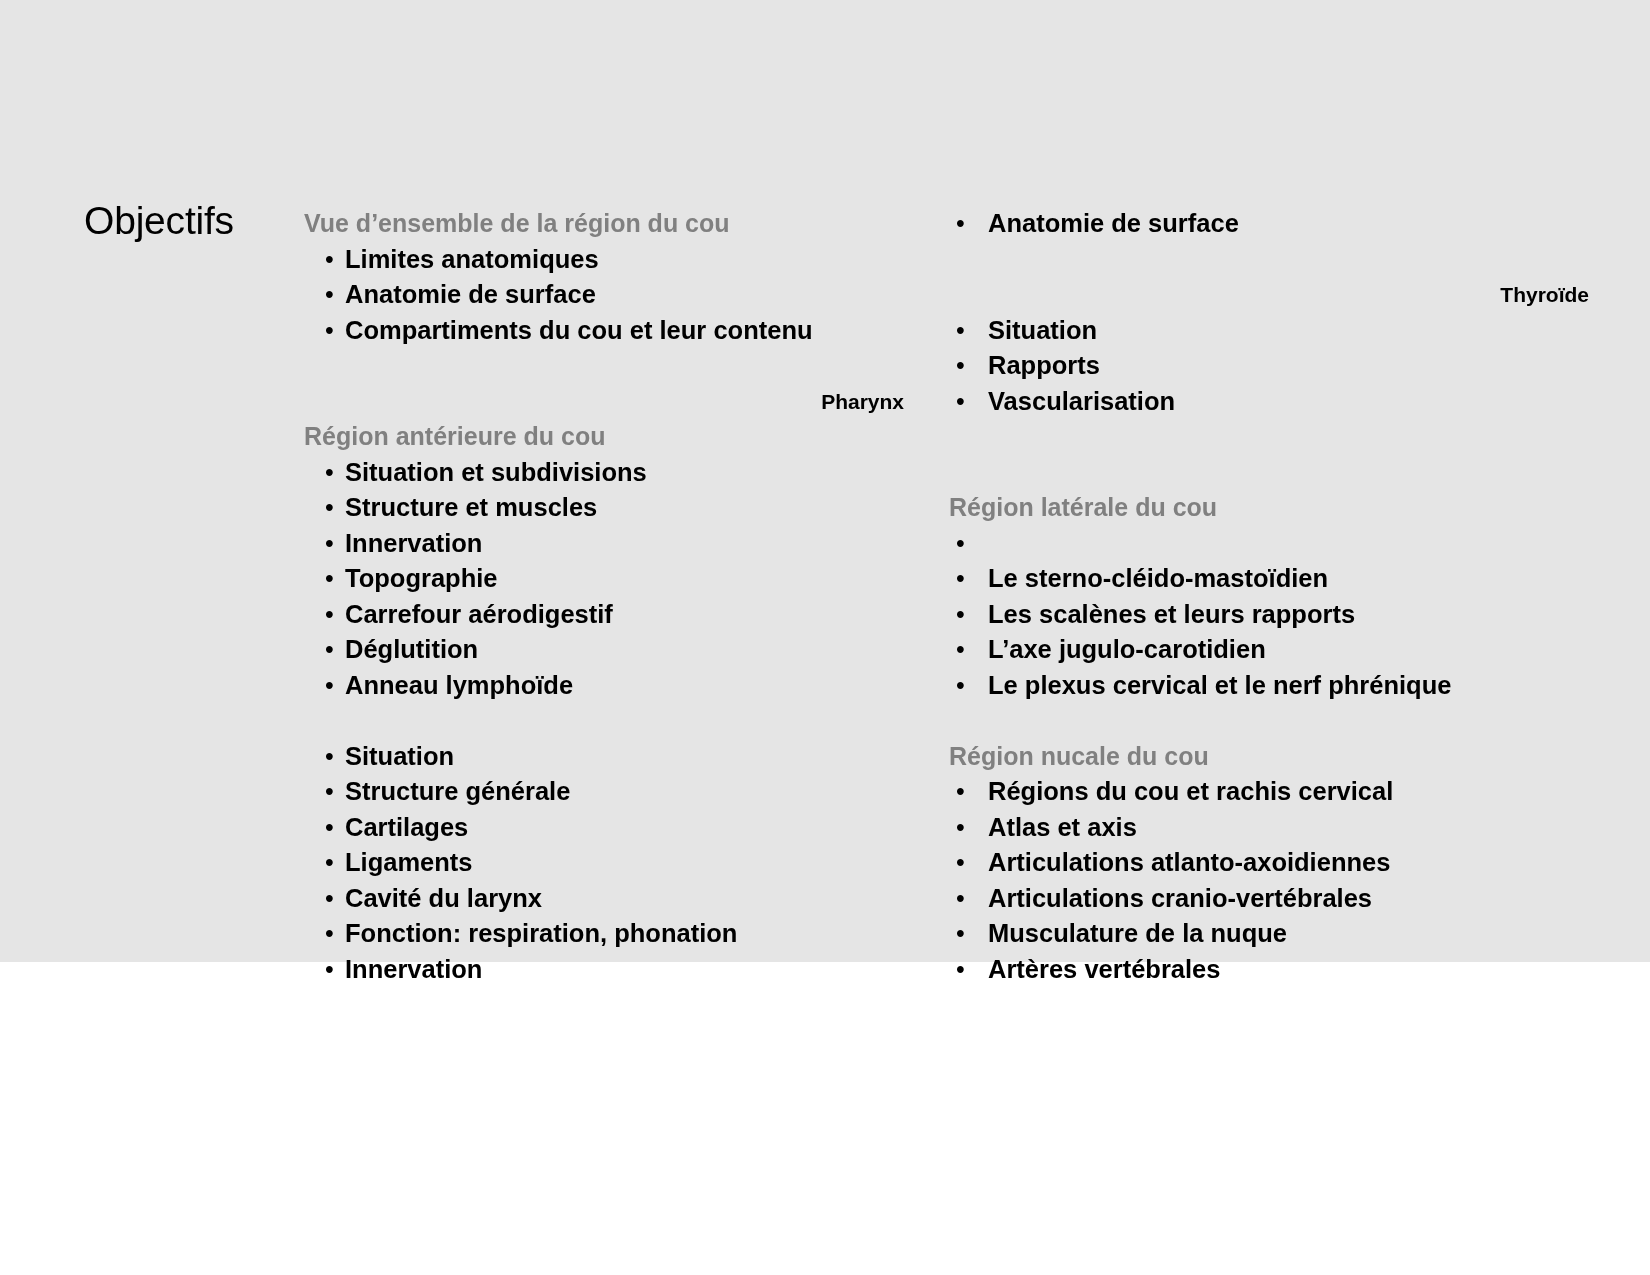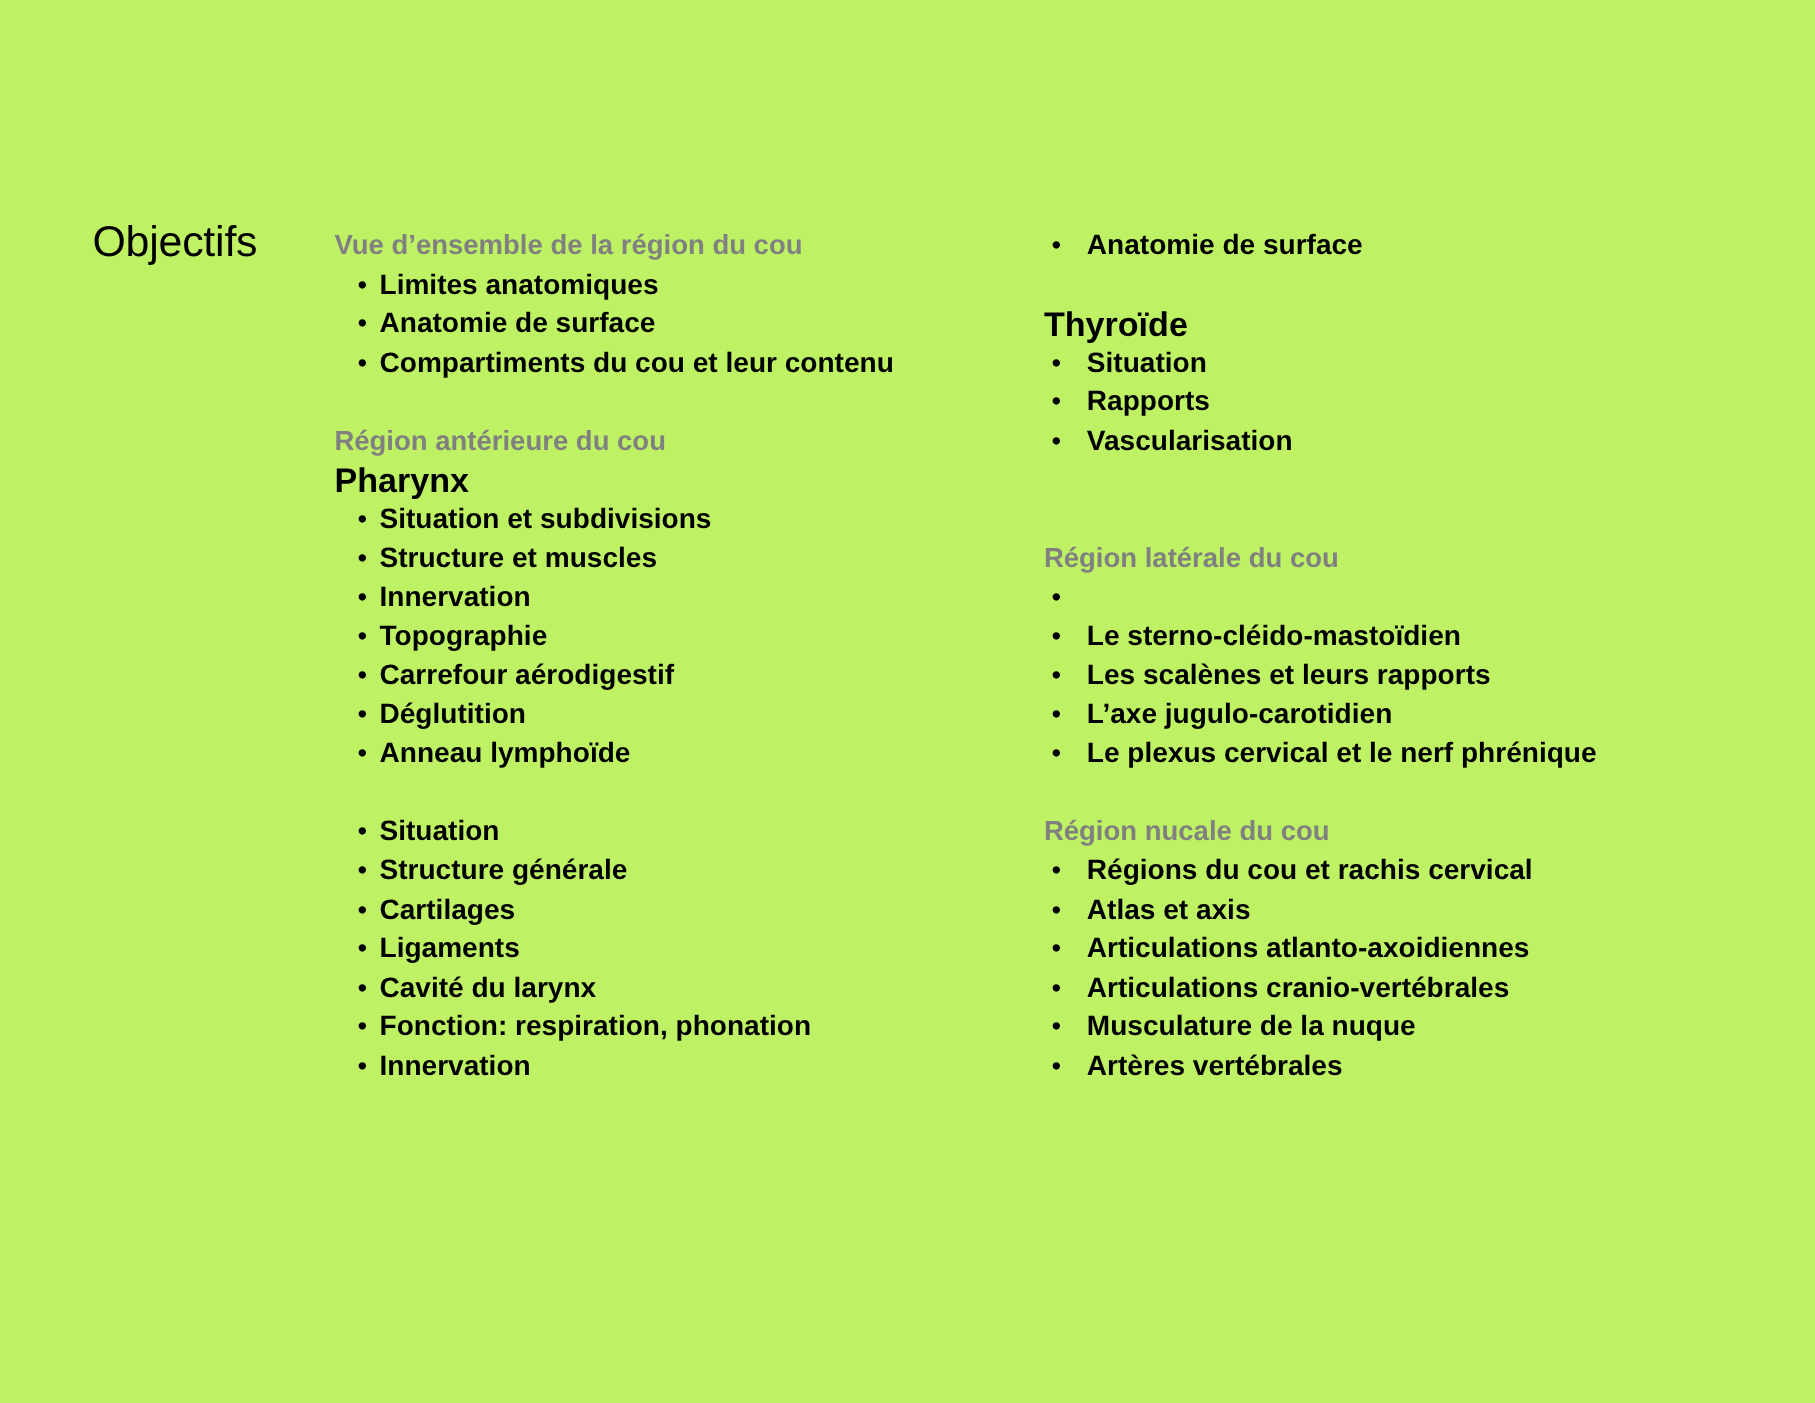--- a/index.html
+++ b/index.html
@@ -13,22 +13,22 @@
     height: 1275px;
     font-family: "Liberation Sans", sans-serif;
     color: #000000;
     overflow: hidden;
     position: relative;
   }
 
   .slide {
     position: relative;
     width: 1650px;
-    height: 1275px;
-    background: #bef264;
+    height: 962px;
+    background: #e5e5e5;
   }
 
   
   .slide-title {
     position: absolute;
     left: 84px;
     top: 200px;
     font-family: "Liberation Sans", sans-serif;
     font-size: 39px;
     font-weight: 400;
@@ -61,21 +61,22 @@
     font-weight: 700;
     color: #808080;
     font-size: 25px;
   }
 
   
   .hdr-sub {
     font-weight: 700;
     font-style: normal;
     color: #000000;
-    font-size: 31px;
+    font-size: 21px;
+    text-align: right;
   }
 
   
   .bullet {
     padding-left: 41px;
     color: #000000;
     font-weight: 400;
   }
   .bullet .dot {
     position: absolute;
@@ -101,22 +102,22 @@
 <div class="slide">
 
   <div class="slide-title">Objectifs</div>
 
   <div class="col col-left" id="col-left">
       <div class="line hdr-section">Vue d’ensemble de la région du cou</div>
       <div class="line bullet"><span class="dot">•</span><span class="txt">Limites anatomiques</span></div>
       <div class="line bullet"><span class="dot">•</span><span class="txt">Anatomie de surface</span></div>
       <div class="line bullet"><span class="dot">•</span><span class="txt">Compartiments du cou et leur contenu</span></div>
       <div class="line spacer">&nbsp;</div>
+      <div class="line hdr-sub">Pharynx</div>
       <div class="line hdr-section">Région antérieure du cou</div>
-      <div class="line hdr-sub">Pharynx</div>
       <div class="line bullet"><span class="dot">•</span><span class="txt">Situation et subdivisions</span></div>
       <div class="line bullet"><span class="dot">•</span><span class="txt">Structure et muscles</span></div>
       <div class="line bullet"><span class="dot">•</span><span class="txt">Innervation</span></div>
       <div class="line bullet"><span class="dot">•</span><span class="txt">Topographie</span></div>
       <div class="line bullet"><span class="dot">•</span><span class="txt">Carrefour aérodigestif</span></div>
       <div class="line bullet"><span class="dot">•</span><span class="txt">Déglutition</span></div>
       <div class="line bullet"><span class="dot">•</span><span class="txt">Anneau lymphoïde</span></div>
       <div class="line spacer">&nbsp;</div>
       <div class="line bullet"><span class="dot">•</span><span class="txt">Situation</span></div>
       <div class="line bullet"><span class="dot">•</span><span class="txt">Structure générale</span></div>

